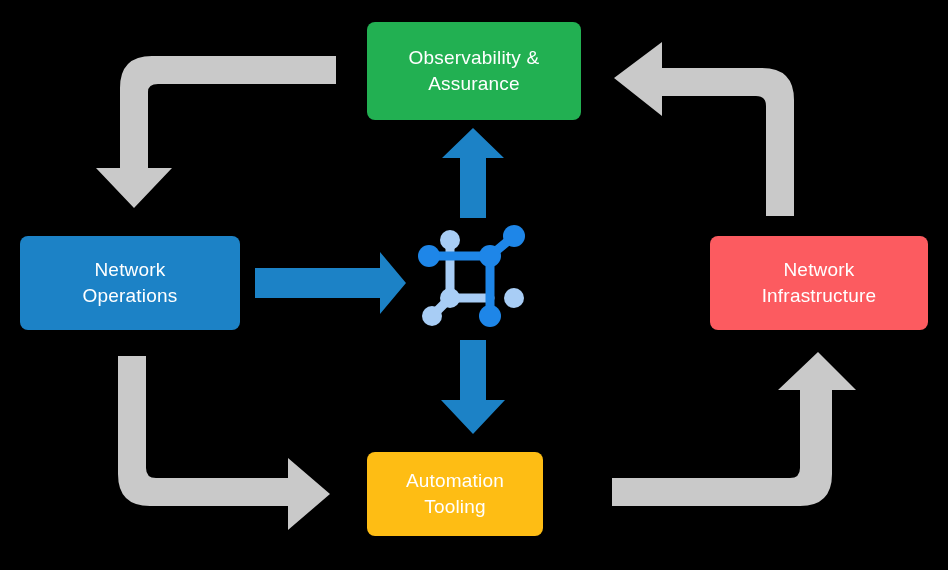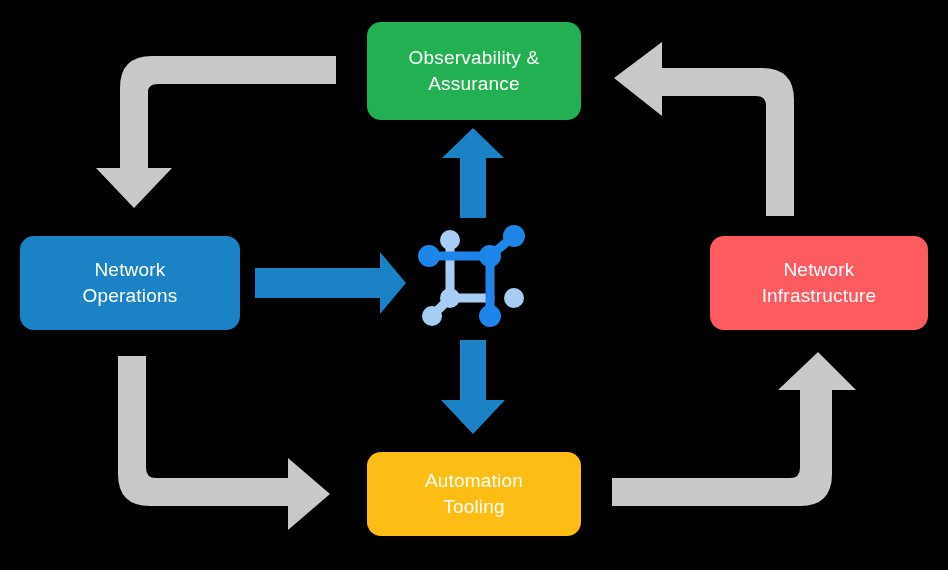--- a/index.html
+++ b/index.html
@@ -17,42 +17,42 @@
   }
   svg.layer {
     position: absolute;
     left: 0;
     top: 0;
     width: 948px;
     height: 570px;
   }
   .node-box {
     position: absolute;
-    border-radius: 14px;
+    border-radius: 8px;
     display: flex;
     align-items: center;
     justify-content: center;
     text-align: center;
     color: #ffffff;
     font-size: 19px;
     line-height: 1.35;
     font-family: "Liberation Sans", sans-serif;
     letter-spacing: 0.2px;
     box-sizing: border-box;
     padding: 6px 10px;
     z-index: 4;
   }
   .node-label {
     white-space: pre-line;
     display: block;
   }
   #box-observability { left: 367px; top: 22px;  width: 214px; height: 98px; }
   #box-operations    { left: 20px;  top: 236px; width: 220px; height: 94px; }
   #box-infrastructure{ left: 710px; top: 236px; width: 218px; height: 94px; }
-  #box-automation    { left: 367px; top: 452px; width: 214px; height: 84px; }
+  #box-automation    { left: 367px; top: 452px; width: 176px; height: 84px; }
   #center-icon {
     position: absolute;
     left: 418px;
     top: 220px;
     width: 112px;
     height: 112px;
     z-index: 5;
   }
 </style>
 </head>

